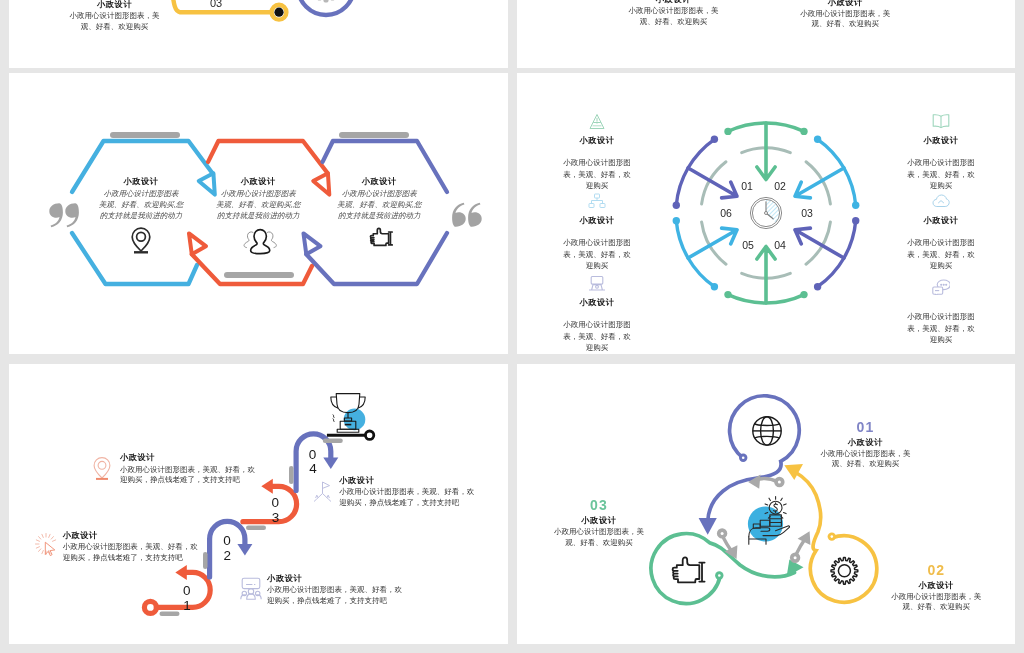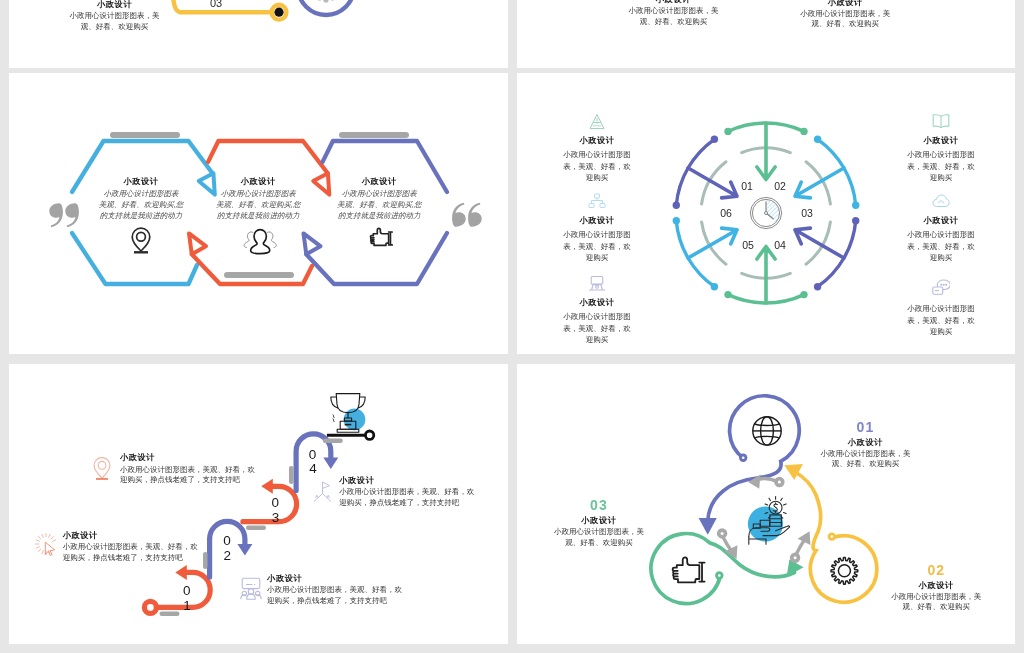--- a/index.html
+++ b/index.html
@@ -16,21 +16,21 @@
   svg{display:block;}
   .abs{position:absolute;}
   .p1 .tblock, .p2 .tblock{position:absolute;width:180px;text-align:center;}
   .p1 .tt, .p2 .tt{font-size:8.2px;font-weight:bold;color:#1a1a1a;line-height:11px;letter-spacing:.6px;}
   .p1 .tb, .p2 .tb{font-size:7.5px;color:#333;line-height:10.7px;margin-top:1px;}
   .p3 .hexblock{position:absolute;width:140px;text-align:center;}
   .p3 .ht{font-size:8.2px;font-weight:bold;color:#1a1a1a;line-height:11px;letter-spacing:.6px;}
   .p3 .hb{font-size:7.5px;color:#4a4a4a;line-height:11px;margin-top:1px;font-style:italic;}
   .p4 .sblock{position:absolute;width:160px;text-align:center;}
   .p4 .st{font-size:8.2px;font-weight:bold;color:#1a1a1a;line-height:11px;letter-spacing:.6px;}
-  .p4 .sb{font-size:7.5px;color:#333;line-height:11.5px;margin-top:3px;}
+  .p4 .sb{font-size:7.5px;color:#333;line-height:11.5px;margin-top:11px;}
   .p5 .zblock{position:absolute;}
   .p5 .zt{font-size:8.2px;font-weight:bold;color:#1a1a1a;line-height:11px;letter-spacing:.6px;}
   .p5 .zb{font-size:7.5px;color:#333;line-height:10.5px;margin-top:1.5px;white-space:nowrap;}
   .p6 .cblock{position:absolute;width:180px;text-align:center;}
   .p6{--nc1:#8085c6;--nc2:#f0bd4c;--nc3:#6bc49b;}
   .p6 .cn{font-size:14px;font-weight:bold;letter-spacing:1px;line-height:16px;}
   .p6 .ct{font-size:8.2px;font-weight:bold;color:#1a1a1a;line-height:11px;letter-spacing:.6px;margin-top:2px;}
   .p6 .cb{font-size:7.5px;color:#333;line-height:10.2px;margin-top:1px;}
 </style>
 </head>

